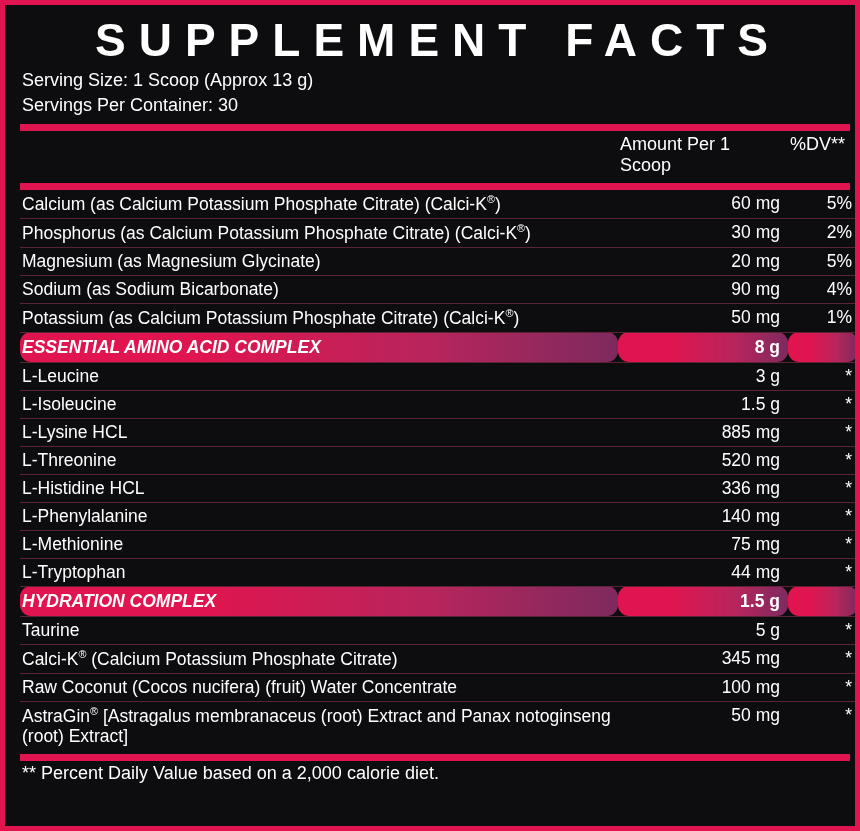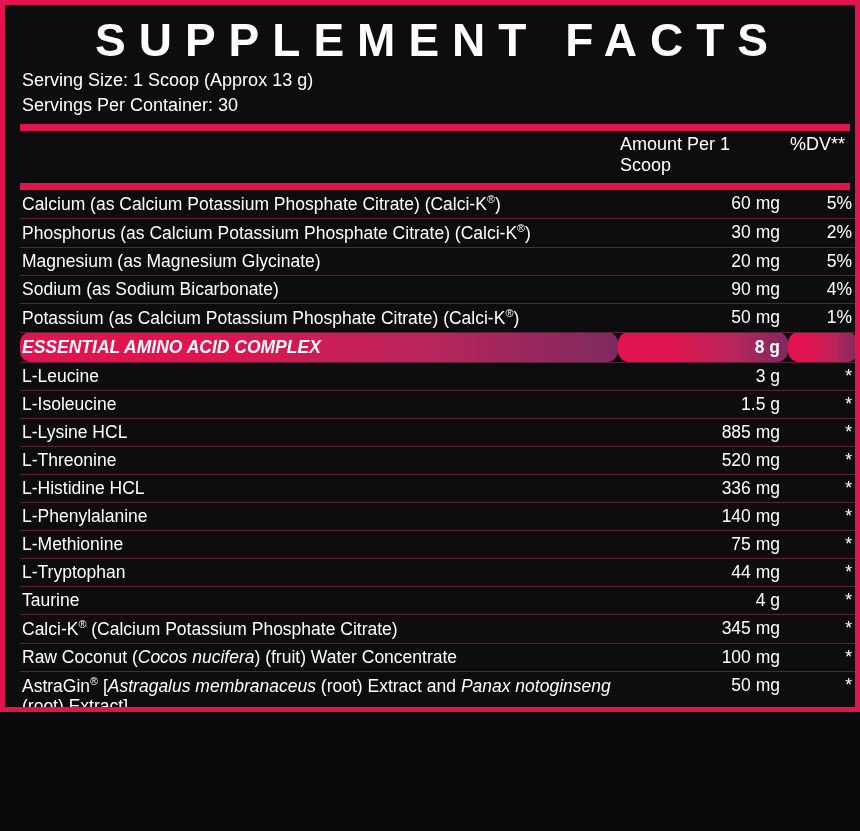--- a/index.html
+++ b/index.html
@@ -6,21 +6,21 @@
     margin: 0;
     padding: 0;
     background: #0a0a0c;
   }
   body {
     font-family: "Liberation Sans", sans-serif;
   }
   .panel {
     position: relative;
     width: 860px;
-    height: 712px;
+    height: 831px;
     box-sizing: border-box;
     background: #0d0d10;
     border: 5px solid #e0144e;
     overflow: hidden;
   }
   .inner {
     position: absolute;
     left: 5px;
     top: 5px;
     width: 850px;
@@ -87,21 +87,21 @@
     font-style: italic;
     font-size: 17.5px;
     padding-top: 4px;
     padding-bottom: 4px;
     border-top: 1px solid #5d2233;
     border-radius: 11px;
   }
   tr.complex td.col-amount {
     font-style: normal;
   }
-  .italic { font-style: italic; }
+  .italic { }
   sup { font-size: 0.62em; vertical-align: super; }
   .footnotes {
     color: #ffffff;
     font-size: 18px;
     line-height: 1.42;
     padding-left: 2px;
     padding-top: 6px;
   }
 </style>
 </head>
@@ -194,23 +194,28 @@
           <tr class="nutrient">
             <td class="col-name">L-Methionine</td>
             <td class="col-amount">75 mg</td>
             <td class="col-dv">*</td>
           </tr>
           <tr class="nutrient">
             <td class="col-name">L-Tryptophan</td>
             <td class="col-amount">44 mg</td>
             <td class="col-dv">*</td>
           </tr>
+          <tr class="complex">
+            <td class="col-name">HYDRATION COMPLEX</td>
+            <td class="col-amount">1.5 g</td>
+            <td class="col-dv"></td>
+          </tr>
           <tr class="nutrient">
             <td class="col-name">Taurine</td>
-            <td class="col-amount">4 g</td>
+            <td class="col-amount">5 g</td>
             <td class="col-dv">*</td>
           </tr>
           <tr class="nutrient">
             <td class="col-name">Calci-K<sup>®</sup> (Calcium Potassium Phosphate Citrate)</td>
             <td class="col-amount">345 mg</td>
             <td class="col-dv">*</td>
           </tr>
           <tr class="nutrient">
             <td class="col-name">Raw Coconut (<span class="italic">Cocos nucifera</span>) (fruit) Water Concentrate</td>
             <td class="col-amount">100 mg</td>

